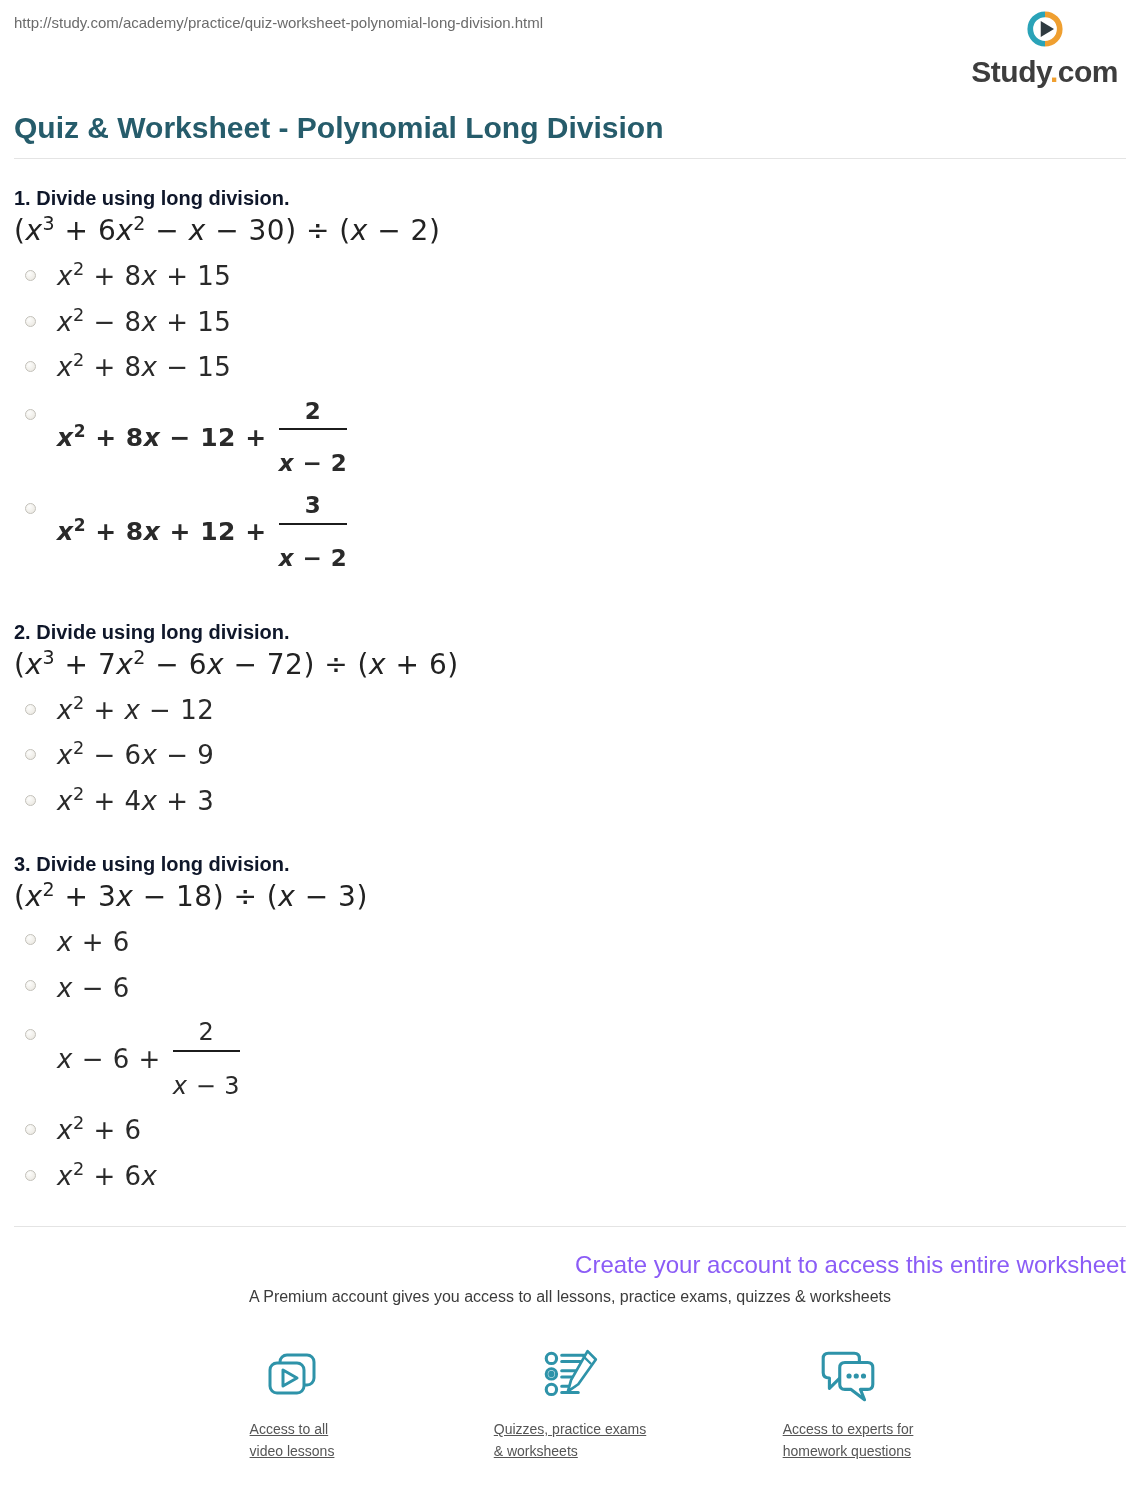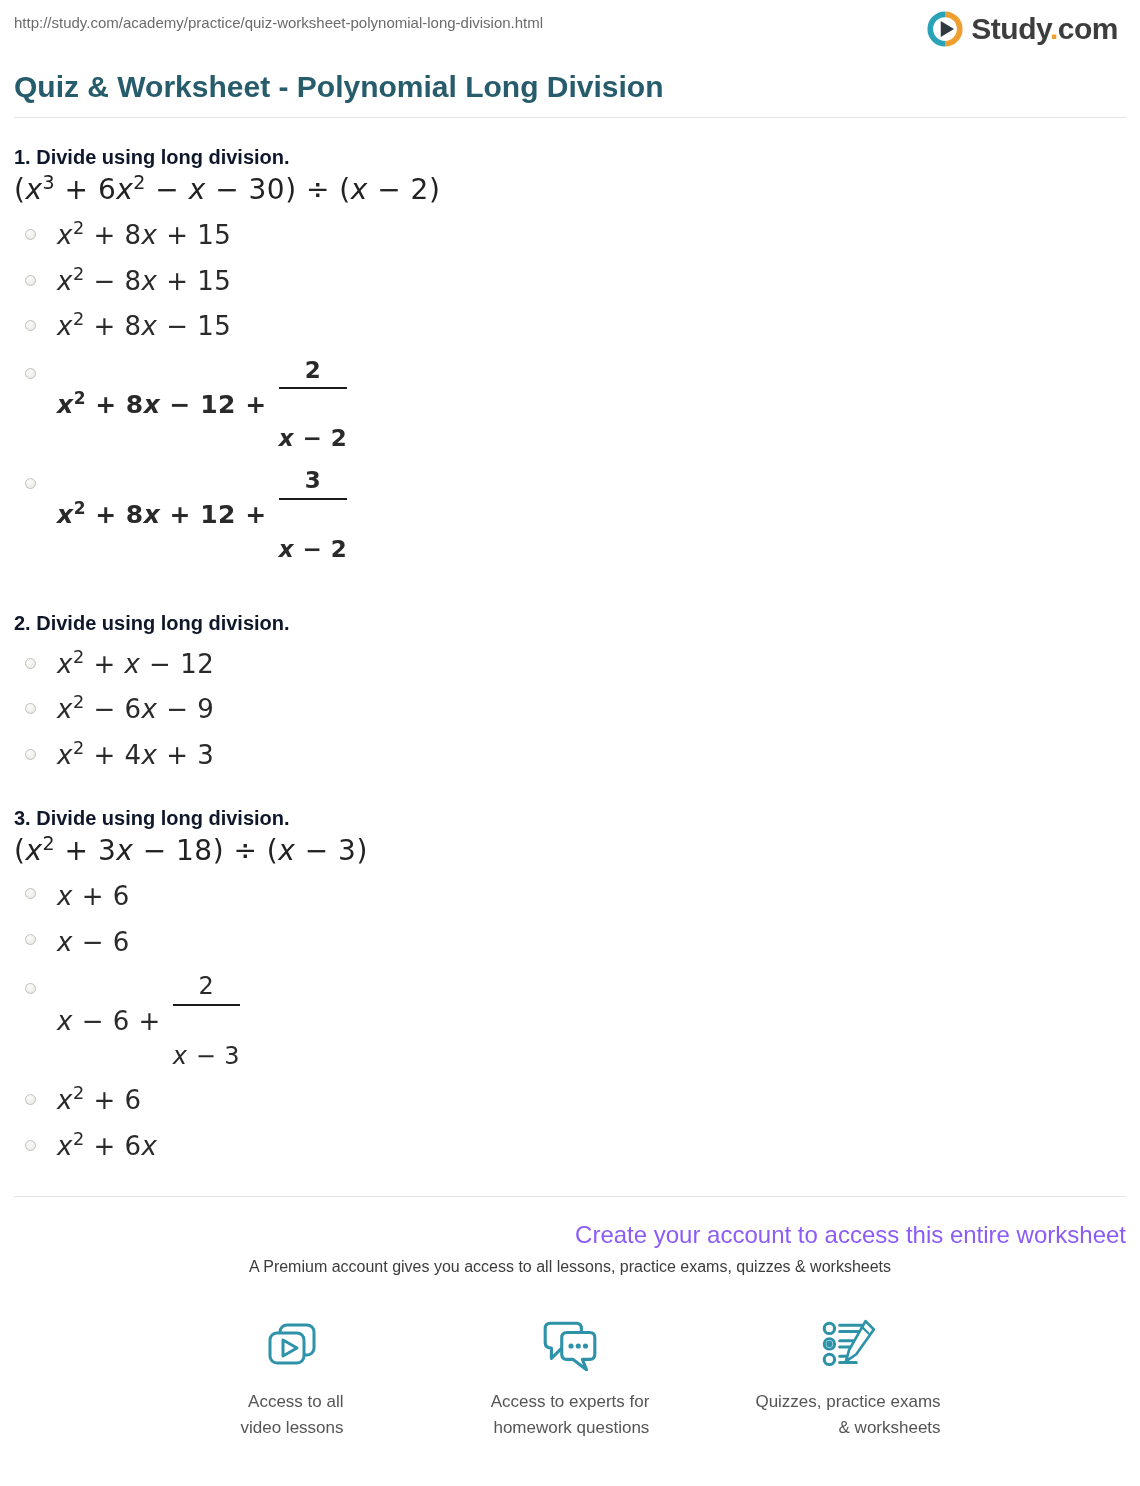--- a/index.html
+++ b/index.html
@@ -7,21 +7,21 @@
   body {
     width:1140px; min-height:1486px; margin:0 auto;
     font-family:"Liberation Sans", sans-serif;
     color:#333; overflow-x:hidden;
   }
   .container { padding:0 14px; }
 
   
   .top-bar { display:flex; justify-content:space-between; align-items:flex-start; padding-top:10px; }
   .page-url { font-size:15px; color:#6b6b6b; padding-top:4px; }
-  .logo { display:flex; align-items:center; gap:7px; padding-right:8px; text-decoration:none; cursor:pointer; }
+  .logo { display:flex; align-items:center; gap:7px; padding-right:8px; text-decoration:none; cursor:pointer;flex-direction:column; }
   .logo-text { font-size:30px; font-weight:700; color:#3d3d3d; letter-spacing:-0.5px; }
   .logo-text .dot { color:#ef9f30; }
 
   
   h1.page-title { margin-top:22px; font-size:30px; font-weight:700; color:#265c6b; }
   .divider { border:none; border-top:1px solid #e4e4e4; margin-top:13px; }
 
   
   .question { margin-top:28px; }
   .q-header { font-size:20px; font-weight:700; color:#0f172a; }
@@ -40,33 +40,33 @@
     margin-top:10px;
   }
   .option-frac .radio { margin-top:12px; }
   .math {
     font-family:"DejaVu Sans", sans-serif;
     font-size:26px; color:#2a2a2a; line-height:1.25; letter-spacing:0.5px;
   }
   .frac-row { display:inline-flex; align-items:center; gap:12px; }
   .frac { display:inline-block; text-align:center; font-size:24px; }
   .frac .num { display:block; border-bottom:2px solid #1c1c1c; padding:0 10px 3px; }
-  .frac .den { display:block; padding-top:19px;margin-top:16px; }
+  .frac .den { display:block; padding-top:19px; }
   .heavy .math { font-weight:700; font-size:25px; }
   .heavy .frac { font-size:23px; }
 
   
   .cta-divider { border:none; border-top:1px solid #e4e4e4; margin-top:34px; }
   .cta { text-align:center; padding-top:24px; }
   .cta-heading { font-size:24px; font-weight:400; color:#8b5cf6;text-align:right; }
   .cta-sub { font-size:16px; color:#3c3c3c; margin-top:9px; }
   .features { display:flex; justify-content:center; gap:68px; margin-top:40px; }
   .feature { width:210px; display:flex; flex-direction:column; align-items:center; }
   .feature-icon { height:62px; display:flex; align-items:center; justify-content:center; }
-  .feature-label { margin-top:11px; font-size:17px; color:#555; line-height:1.55; text-align:right; }
+  .feature-label { margin-top:11px; font-size:14px; color:#555; line-height:1.55; text-align:left;text-decoration:underline; }
 
   svg { display:block; }
 </style>
 </head>
 <body>
 
 <div class="container">
 
   <div class="top-bar">
     <div class="page-url">http://study.com/academy/practice/quiz-worksheet-polynomial-long-division.html</div>
@@ -119,20 +119,21 @@
             <span class="num">3</span>
             <span class="den"><i>x</i> − 2</span>
           </span>
         </span>
       </label>
     </div>
   </section>
 
   <section class="question" style="margin-top:48px;">
     <div class="q-header">2. Divide using long division.</div>
+    <div class="q-equation">(<i>x</i><sup>3</sup> + 7<i>x</i><sup>2</sup> − 6<i>x</i> − 72)  ÷ (<i>x</i> + 6)</div>
     <div class="options">
       <label class="option">
         <span class="radio"></span>
         <span class="math"><i>x</i><sup>2</sup> + <i>x</i> − 12</span>
       </label>
       <label class="option">
         <span class="radio"></span>
         <span class="math"><i>x</i><sup>2</sup> − 6<i>x</i> − 9</span>
       </label>
       <label class="option">
@@ -187,36 +188,20 @@
         <div class="feature-icon">
           <svg width="60" height="60" viewBox="0 0 60 60" fill="none" stroke="#2e93a9" stroke-width="3" stroke-linejoin="round" stroke-linecap="round">
             <rect x="18" y="8" width="34" height="30" rx="7"></rect>
             <rect x="8" y="16" width="34" height="30" rx="7" fill="#fff"></rect>
             <polygon points="21,23 21,39 35,31"></polygon>
           </svg>
         </div>
         <div class="feature-label">
           <div>Access to all</div>
           <div>video lessons</div>
-        </div>
-      </div>
-
-      <div class="feature">
-        <div class="feature-icon">
-          <svg width="62" height="62" viewBox="0 0 60 60" fill="none" stroke="#2e93a9" stroke-width="3" stroke-linejoin="round" stroke-linecap="round">
-            <path d="M11,7 H36 Q41,7 41,12 V26 Q41,31 36,31 H22 L12,41 V31 Q6,31 6,26 V12 Q6,7 11,7 Z"></path>
-            <path d="M27,16 H49 Q54,16 54,21 V37 Q54,42 49,42 H42 L46,52 L33,42 H27 Q22,42 22,37 V21 Q22,16 27,16 Z" fill="#fff"></path>
-            <circle cx="31" cy="29" r="2.5" fill="#2e93a9" stroke="none"></circle>
-            <circle cx="38" cy="29" r="2.5" fill="#2e93a9" stroke="none"></circle>
-            <circle cx="45" cy="29" r="2.5" fill="#2e93a9" stroke="none"></circle>
-          </svg>
-        </div>
-        <div class="feature-label">
-          <div>Access to experts for</div>
-          <div>homework questions</div>
         </div>
       </div>
 
       <div class="feature">
         <div class="feature-icon">
           <svg width="62" height="62" viewBox="0 0 60 60" fill="none" stroke="#2e93a9" stroke-width="3" stroke-linecap="round" stroke-linejoin="round">
             <circle cx="12" cy="12" r="5"></circle>
             <circle cx="12" cy="27" r="5"></circle>
             <circle cx="12" cy="42" r="5"></circle>
             <circle cx="12" cy="27" r="1.6" fill="#2e93a9"></circle>
@@ -226,16 +211,32 @@
             <path d="M47,5 L55,13 L38,37 L28,44 L31,33 Z" stroke-width="2.6" fill="#fff"></path>
             <path d="M43,10 L50,17" stroke-width="2.2"></path>
           </svg>
         </div>
         <div class="feature-label">
           <div>Quizzes, practice exams</div>
           <div>&amp; worksheets</div>
         </div>
       </div>
 
+      <div class="feature">
+        <div class="feature-icon">
+          <svg width="62" height="62" viewBox="0 0 60 60" fill="none" stroke="#2e93a9" stroke-width="3" stroke-linejoin="round" stroke-linecap="round">
+            <path d="M11,7 H36 Q41,7 41,12 V26 Q41,31 36,31 H22 L12,41 V31 Q6,31 6,26 V12 Q6,7 11,7 Z"></path>
+            <path d="M27,16 H49 Q54,16 54,21 V37 Q54,42 49,42 H42 L46,52 L33,42 H27 Q22,42 22,37 V21 Q22,16 27,16 Z" fill="#fff"></path>
+            <circle cx="31" cy="29" r="2.5" fill="#2e93a9" stroke="none"></circle>
+            <circle cx="38" cy="29" r="2.5" fill="#2e93a9" stroke="none"></circle>
+            <circle cx="45" cy="29" r="2.5" fill="#2e93a9" stroke="none"></circle>
+          </svg>
+        </div>
+        <div class="feature-label">
+          <div>Access to experts for</div>
+          <div>homework questions</div>
+        </div>
+      </div>
+
     </div>
   </div>
 
 </div>
 
 </body></html>

